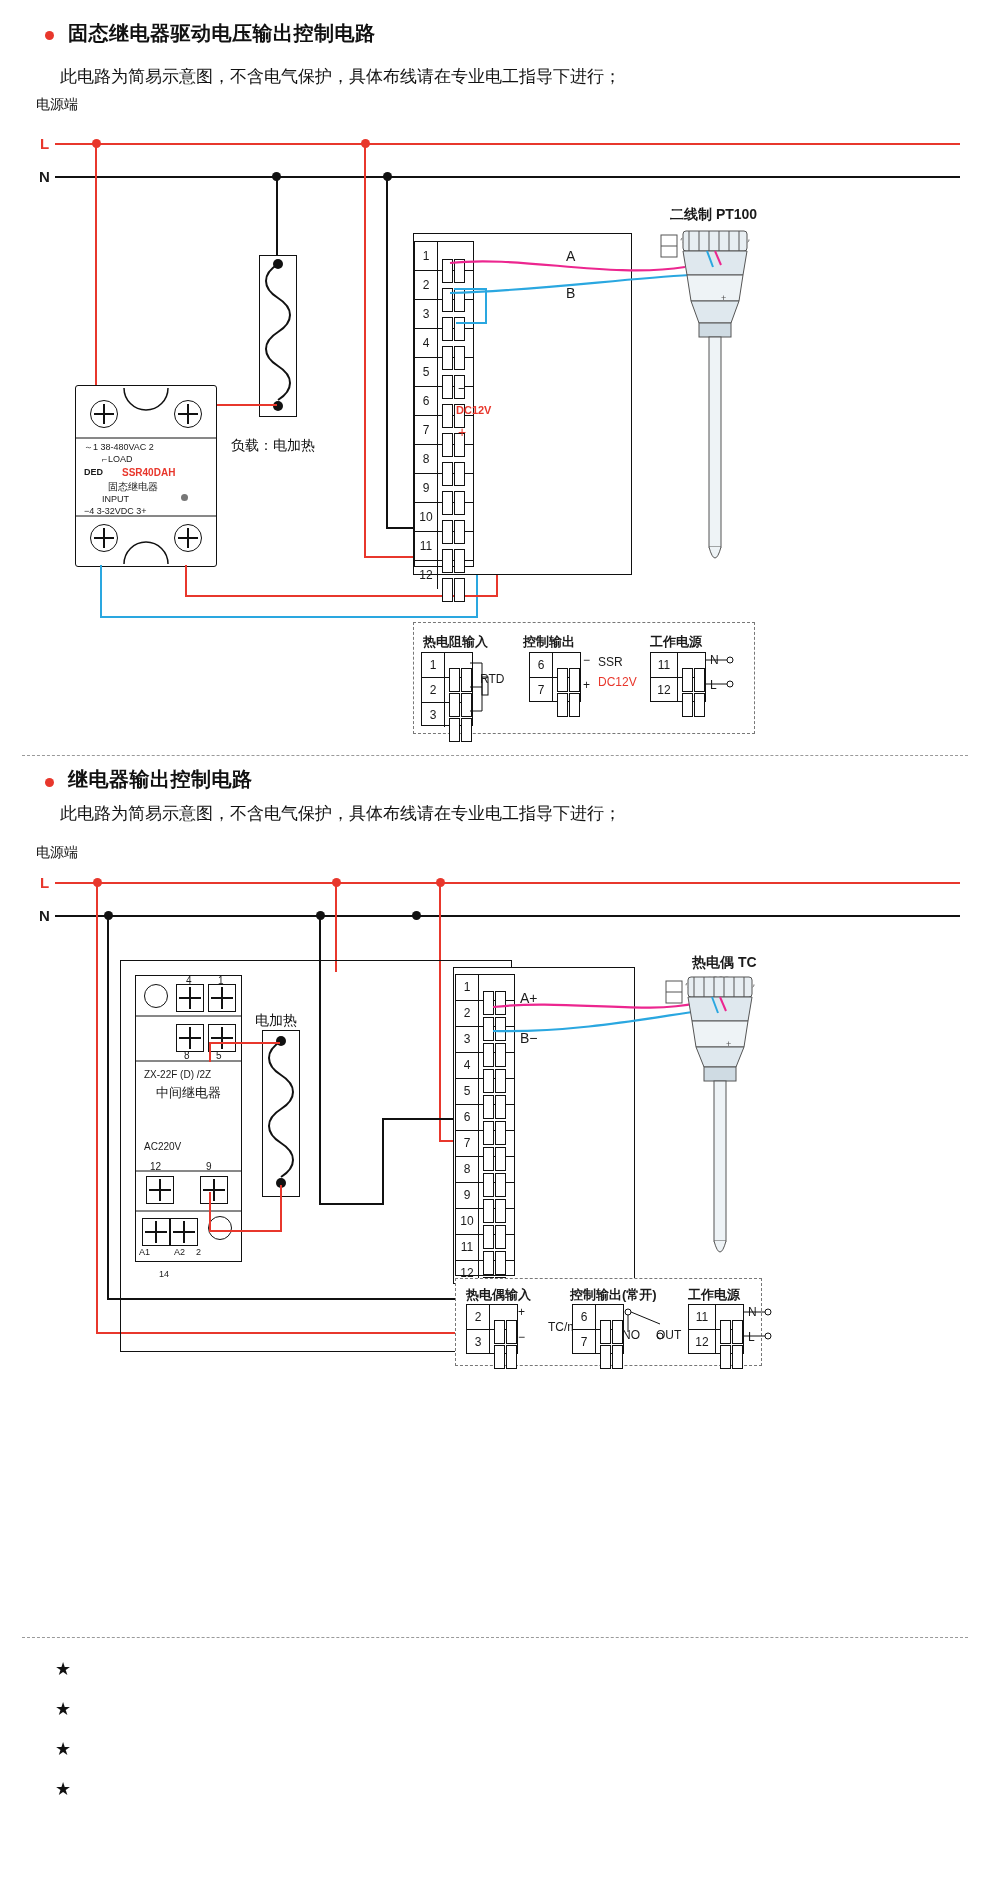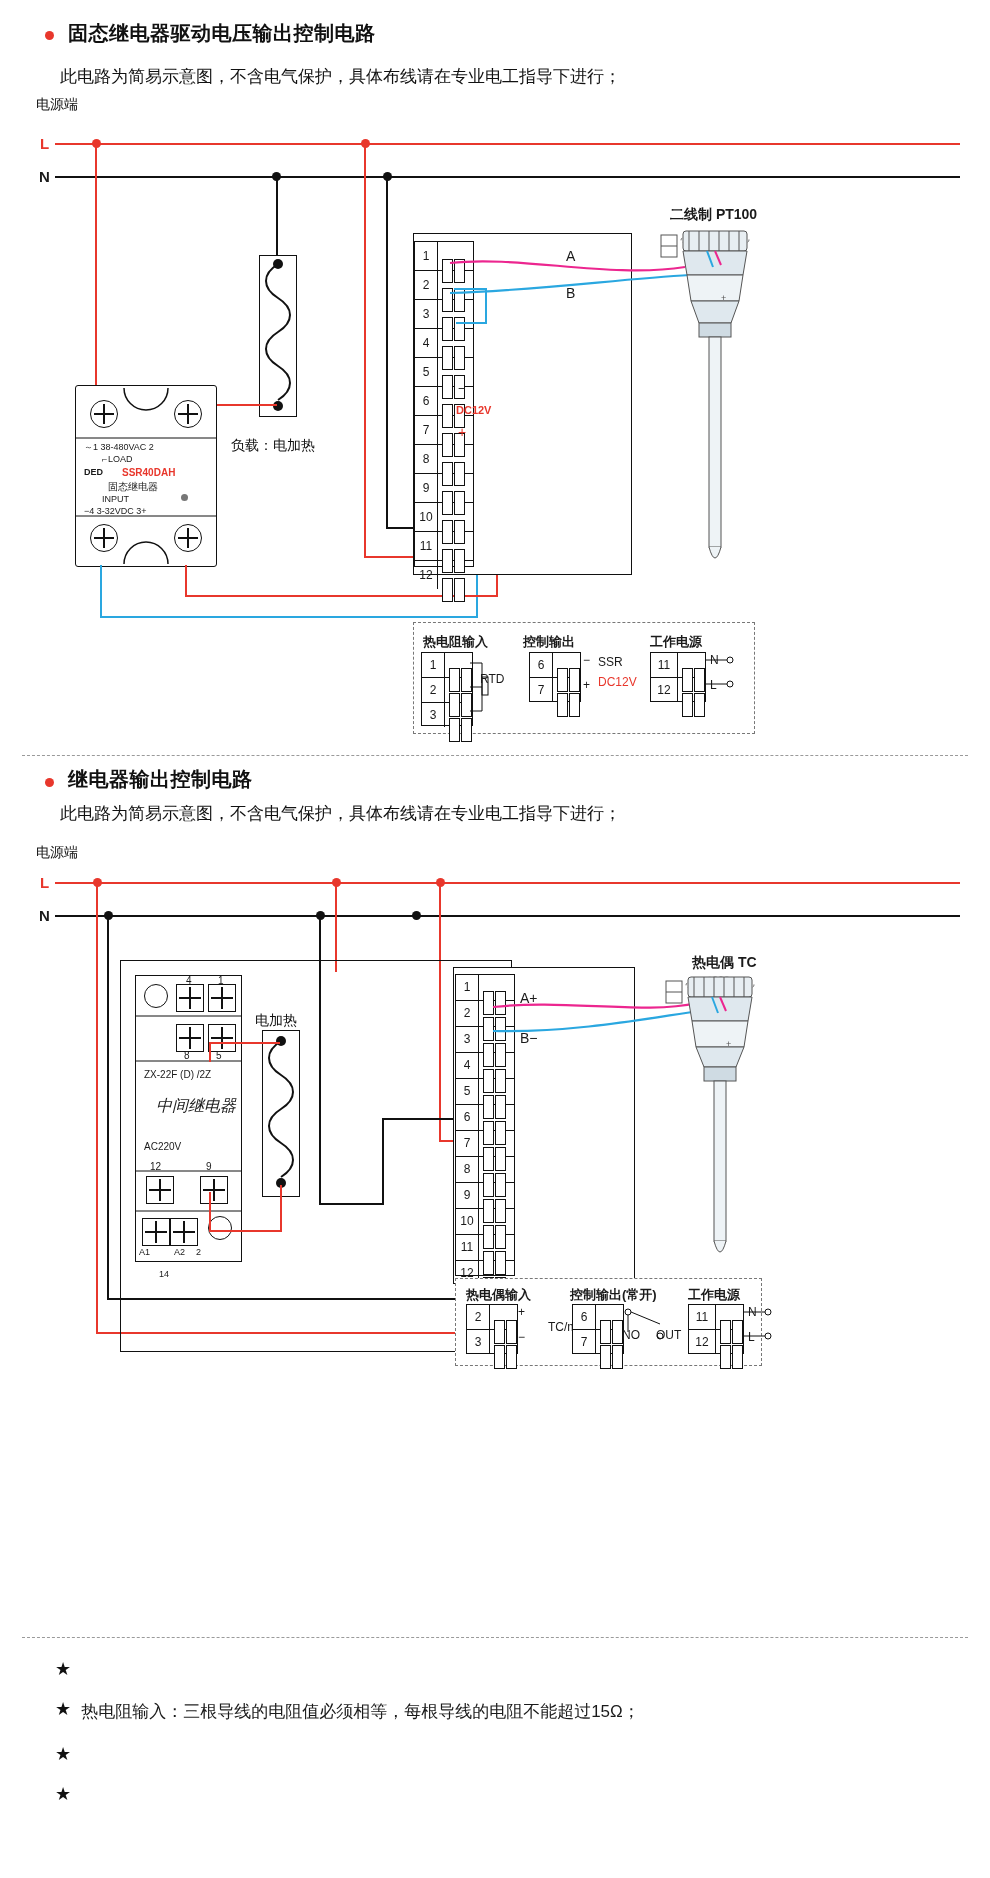--- a/index.html
+++ b/index.html
@@ -385,21 +385,21 @@
       <line x1="0" y1="40" x2="105" y2="40" stroke="#111" stroke-width="1"></line>
       <line x1="0" y1="85" x2="105" y2="85" stroke="#111" stroke-width="1"></line>
       <line x1="0" y1="195" x2="105" y2="195" stroke="#111" stroke-width="1"></line>
       <line x1="0" y1="235" x2="105" y2="235" stroke="#111" stroke-width="1"></line>
     </svg>
     <div class="abs tiny" style="left:50px;top:-1px;font-size:10px;">4</div>
     <div class="abs tiny" style="left:82px;top:-1px;font-size:10px;">1</div>
     <div class="abs tiny" style="left:48px;top:74px;font-size:10px;">8</div>
     <div class="abs tiny" style="left:80px;top:74px;font-size:10px;">5</div>
     <div class="abs tiny" style="left:8px;top:93px;font-size:10px;">ZX-22F (D) /2Z</div>
-    <div class="abs" style="left:20px;top:120px;font-size:16px;font-style:italic;">中间继电器</div>
+    <div class="abs" style="left:20px;top:108px;font-size:13px;">中间继电器</div>
     <div class="abs tiny" style="left:8px;top:165px;font-size:10px;">AC220V</div>
     <div class="abs tiny" style="left:14px;top:185px;font-size:10px;">12</div>
     <div class="abs tiny" style="left:70px;top:185px;font-size:10px;">9</div>
     <div class="abs tiny" style="left:3px;top:271px;font-size:9px;">A1</div>
     <div class="abs tiny" style="left:23px;top:271px;font-size:9px;margin-top:22px;">14</div>
     <div class="abs tiny" style="left:38px;top:271px;font-size:9px;">A2</div>
     <div class="abs tiny" style="left:60px;top:271px;font-size:9px;">2</div>
   </div>
 
   <div class="abs" style="left:120px;top:960px;width:390px;height:390px;border:1px solid #111;"></div>
@@ -561,21 +561,20 @@
   </svg>
 
   <div class="abs hr-dash" style="left:22px;top:1637px;width:946px;"></div>
 
   <div class="abs" style="left:55px;top:1660px;width:890px;">
     <div class="note-row" style="margin-bottom:22px;">
       <span class="star">★</span>
     </div>
     <div class="note-row" style="margin-bottom:22px;">
       <span class="star">★</span>
-      <span>热电阻输入：三根导线的电阻值必须相等，每根导线的电阻不能超过15Ω；</span>
     </div>
     <div class="note-row" style="margin-bottom:22px;">
       <span class="star">★</span>
     </div>
     <div class="note-row">
       <span class="star">★</span>
     </div>
   </div>
 
 </div>

